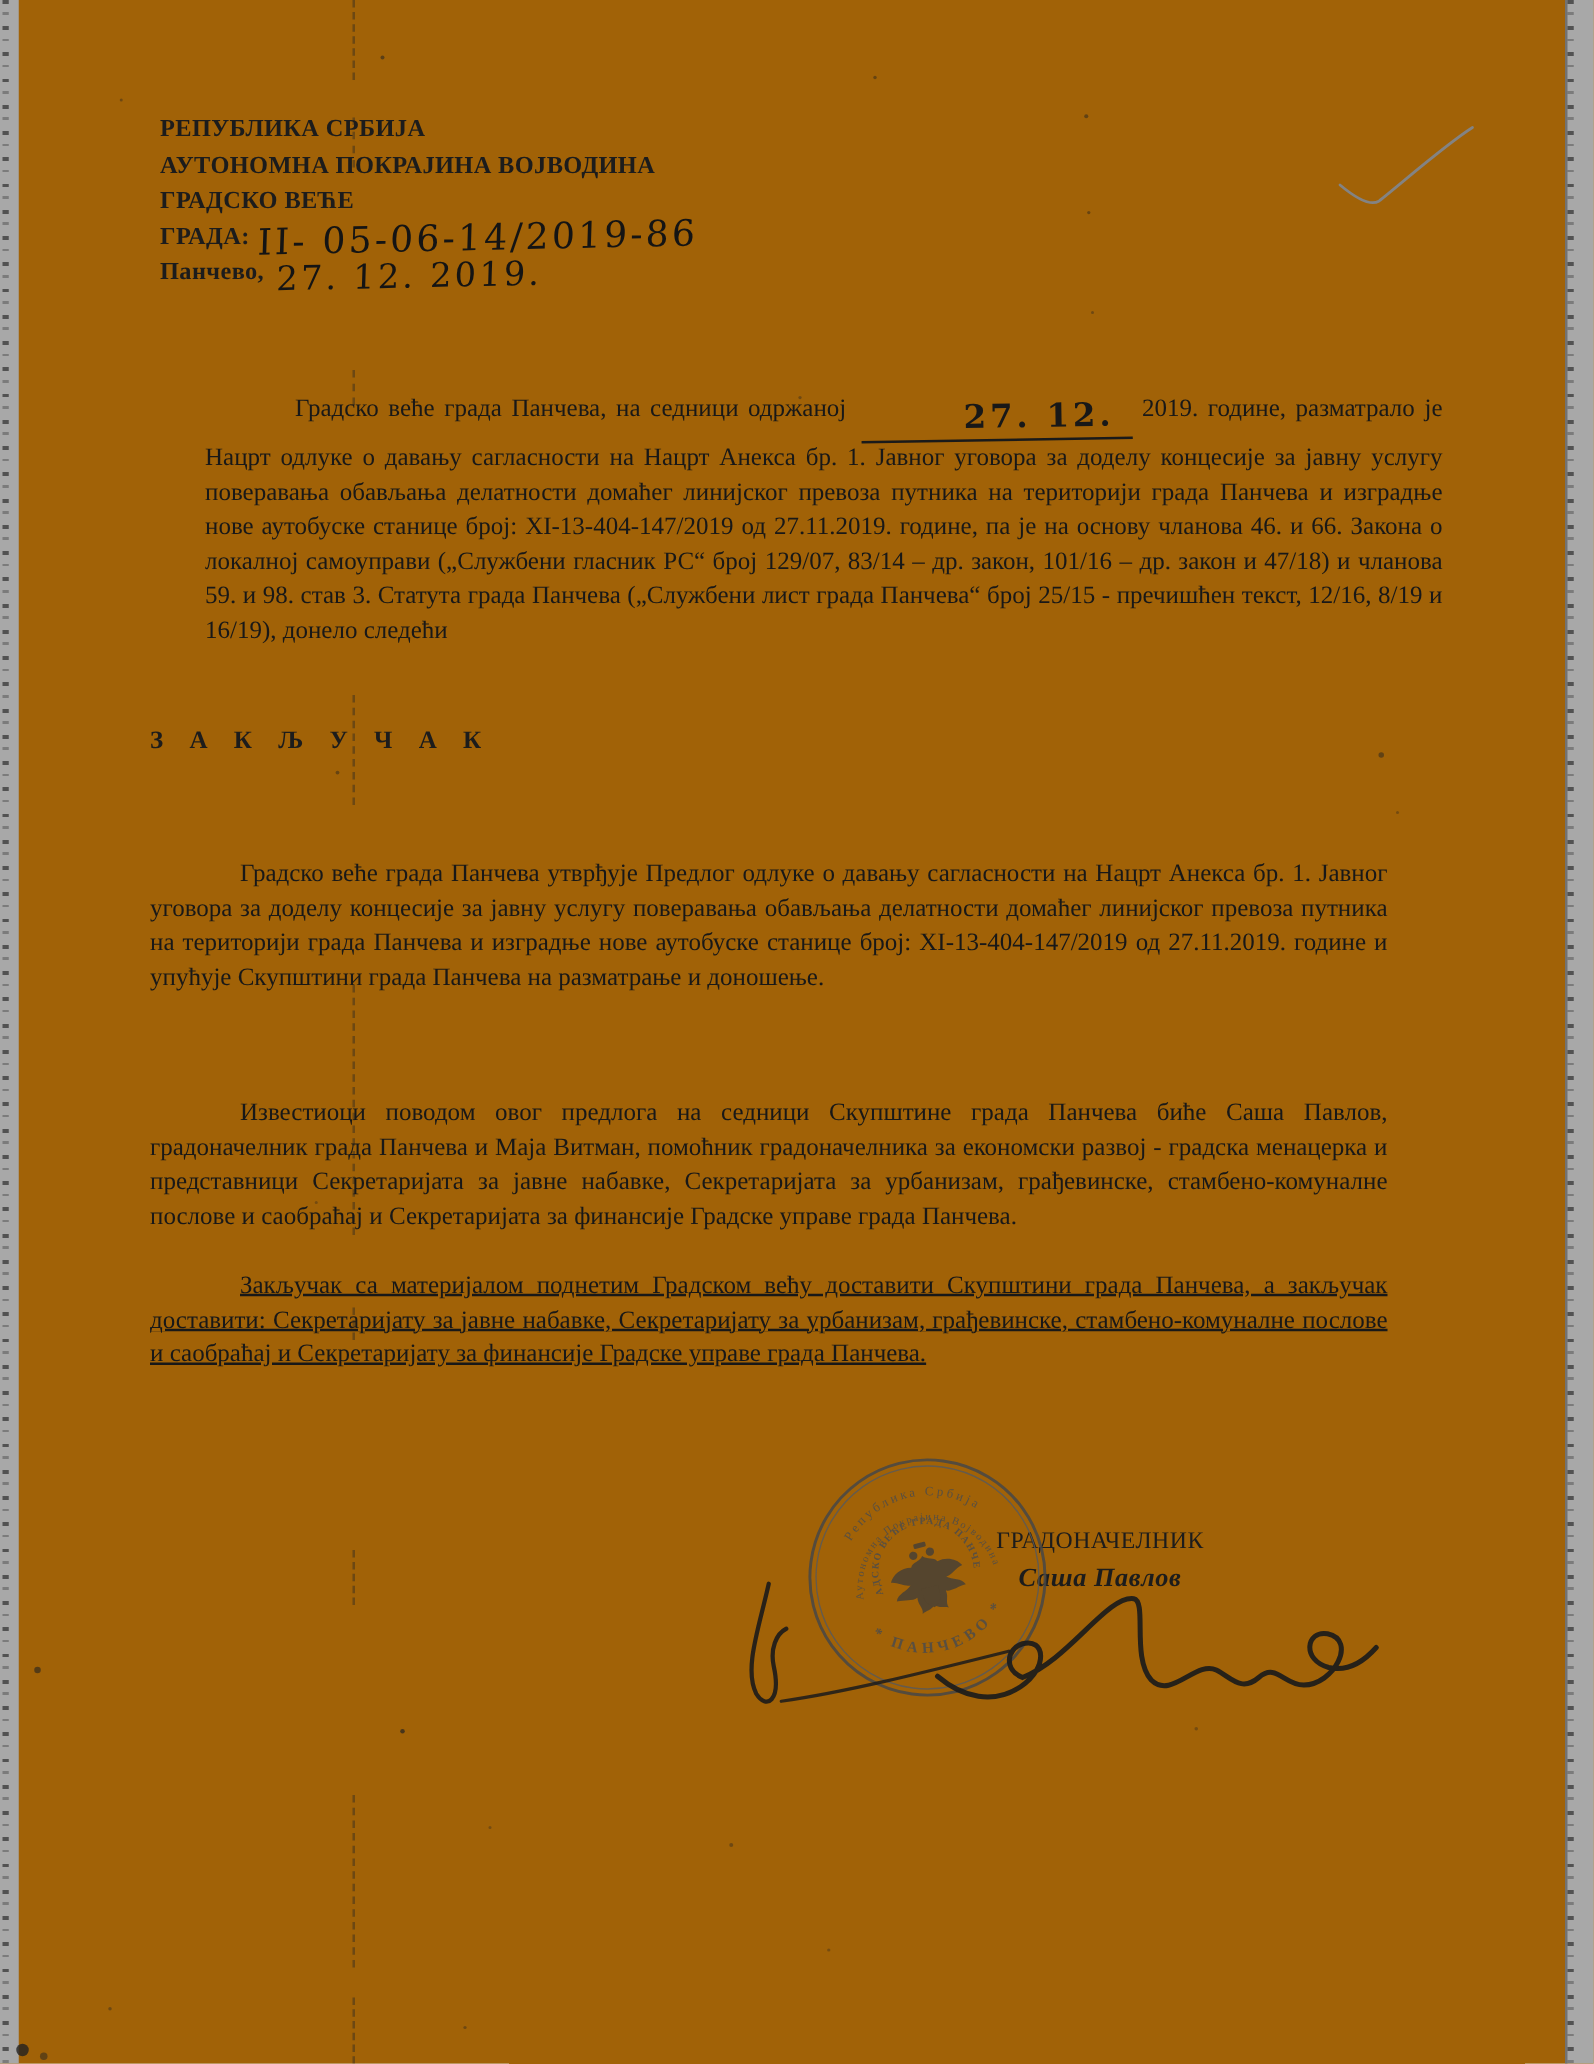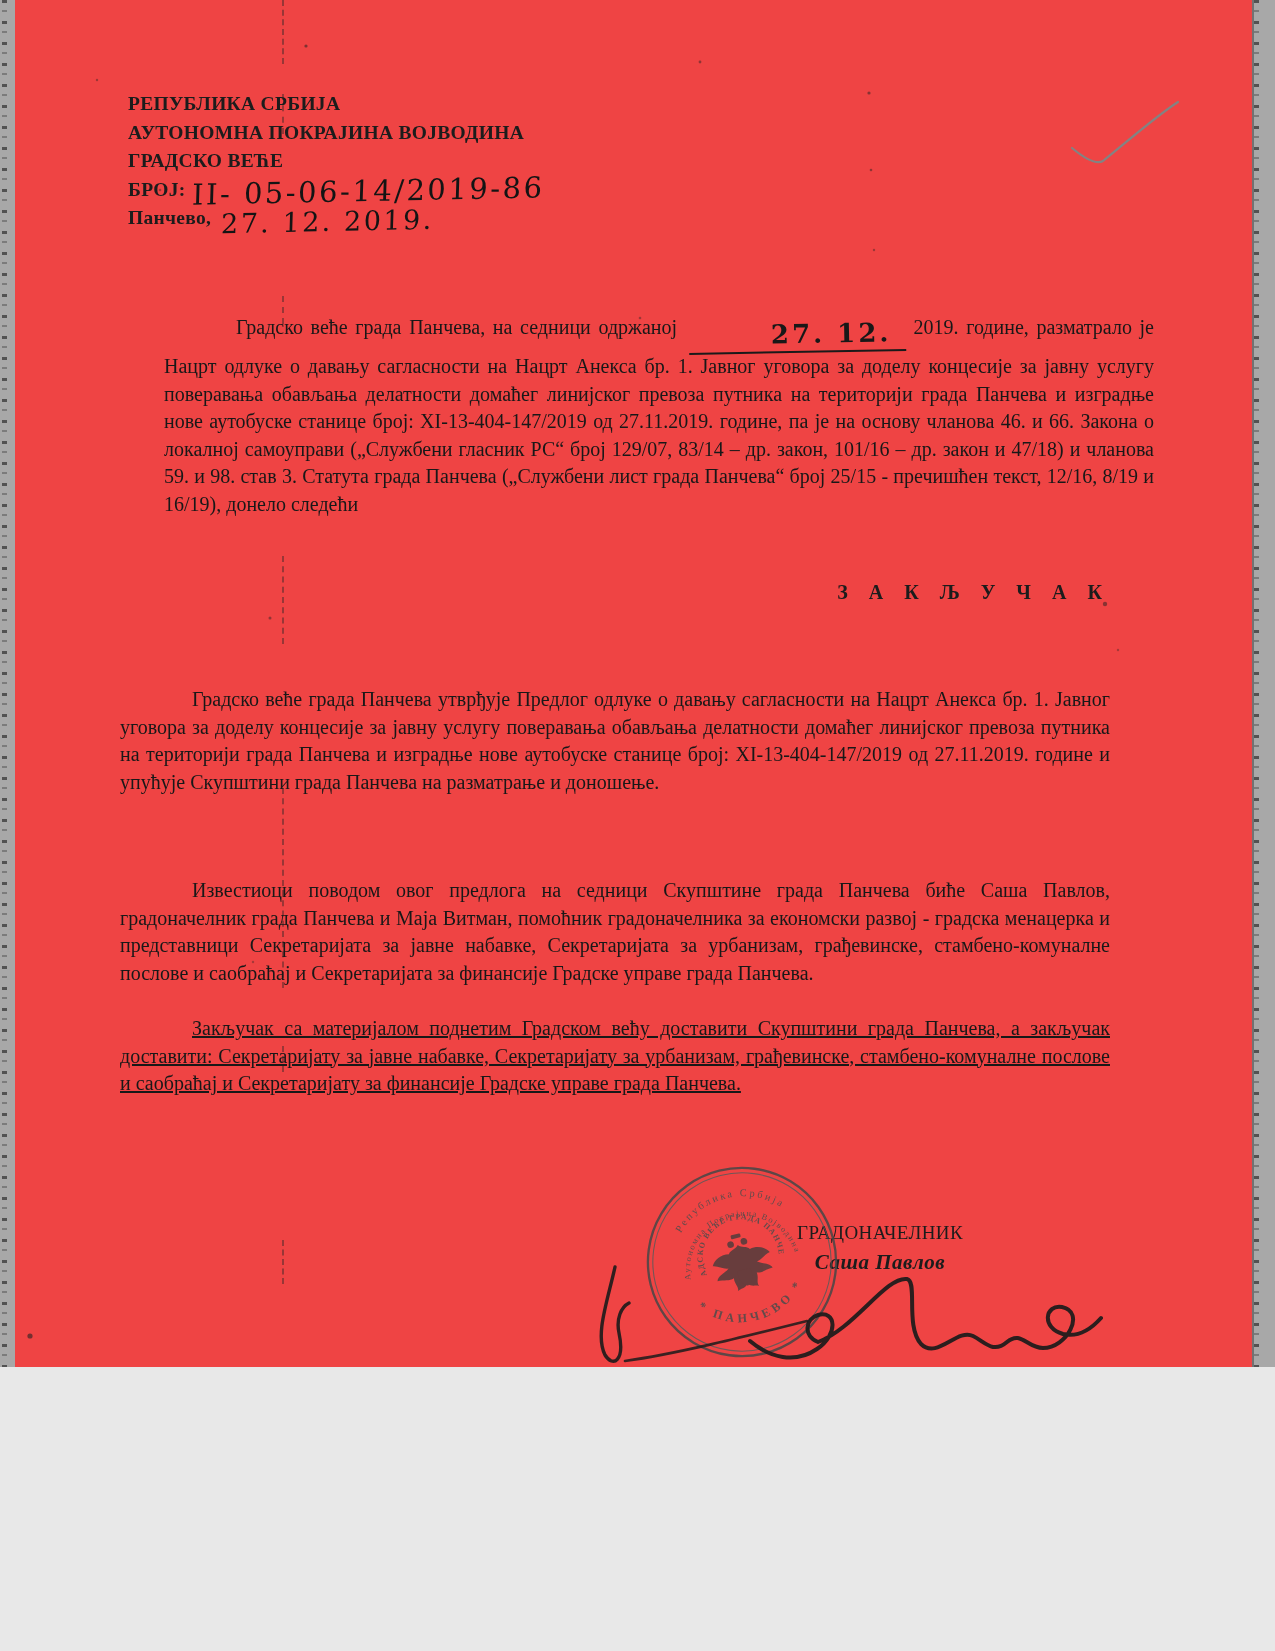--- a/index.html
+++ b/index.html
@@ -1,18 +1,18 @@
 <!DOCTYPE html>
 <html><head>
 <meta charset="utf-8">
 <style>
   html,body{margin:0;padding:0;background:#e8e8e8;}
   .page{
-    position:relative; width:1275px; height:1367px; margin:0 auto;
-    background:#ef4444; overflow:hidden;
+    position:relative; width:1275px; height:1651px; margin:0 auto;
+    background:#a16207; overflow:hidden;
     font-family:"Liberation Serif", serif; color:#1c1c1c;
   }
   
   .edge{position:absolute; top:0; bottom:0; background:#a8a8a8;}
   .edge-left{left:0; width:15px;}
   .edge-right{left:1252px; width:23px; border-left:2px solid rgba(70,70,70,.55);}
   .edge .noise{
     position:absolute; top:0; bottom:0; width:5px;
     background-image:repeating-linear-gradient(180deg, rgba(25,25,25,.6) 0 3px, rgba(0,0,0,0) 3px 10px, rgba(40,40,40,.35) 10px 12px, rgba(0,0,0,0) 12px 21px);
   }
@@ -34,21 +34,21 @@
     font-size:20px; line-height:27.6px; color:#181818;
   }
   .para.indent{text-indent:72px;}
   .hw-inline{
     display:inline-block; min-width:112px; height:26px; text-align:center;
     border-bottom:2.5px solid #1a1a1a; padding:0 14px 2px 10px; margin:0 8px 0 12px;
     font-family:"DejaVu Serif", serif; font-size:26px; line-height:22px;
     letter-spacing:3px; transform:rotate(-1deg); vertical-align:-9px; font-weight:700;
   }
   .heading{
-    position:absolute; left:120px; width:990px; top:581px; text-align:right;
+    position:absolute; left:120px; width:990px; top:581px; text-align:left;
     font-weight:700; font-size:20px; letter-spacing:8px;
   }
   
   .sigblock{position:absolute; left:695px; top:1220px; width:370px; text-align:center; z-index:2;}
   .sig-title{font-weight:400; font-size:19px; line-height:26.5px; letter-spacing:.4px; white-space:nowrap;}
   .sig-name{font-weight:700; font-style:italic; font-size:21px; margin-top:3px; letter-spacing:.5px;}
   
   .stamp{position:absolute; left:644px; top:1164px; width:196px; height:196px; transform:rotate(-14deg); opacity:.85; z-index:4;}
   .st-ring{fill:none; stroke:#474747; stroke-width:2.4;}
   .st-ring.thin{stroke-width:1.1; stroke:#5a5a5a;}
@@ -118,21 +118,21 @@
 
   <svg class="checkmark" width="220" height="110">
     <path d="M 62 60 C 74 70 86 77 93 73 C 112 58 146 28 168 14" fill="none" stroke="#838383" stroke-width="2.2" stroke-linecap="round"></path>
   </svg>
 
   <div class="header">
     <div>РЕПУБЛИКА СРБИЈА</div>
     <div>АУТОНОМНА ПОКРАЈИНА ВОЈВОДИНА</div>
     <div>ГРАДСКО ВЕЋЕ</div>
     <div>
-      <span>БРОЈ:</span><span class="hw hw-number">II- 05-06-14/2019-86</span>
+      <span>ГРАДА:</span><span class="hw hw-number">II- 05-06-14/2019-86</span>
     </div>
     <div>
       <span>Панчево,</span><span class="hw hw-date">27. 12. 2019.</span>
     </div>
   </div>
 
   <div class="para indent" style="top:314px;margin-left:44px;">
     <span>Градско веће града Панчева, на седници одржаној</span><span class="hw-inline">27. 12.</span><span>2019. године, разматрало је Нацрт одлуке о давању сагласности на Нацрт Анекса бр. 1. Јавног уговора за доделу концесије за јавну услугу поверавања обављања делатности домаћег линијског превоза путника на територији града Панчева и изградње нове аутобуске станице број: XI-13-404-147/2019 од 27.11.2019. године, па је на основу чланова 46. и 66. Закона о локалној самоуправи („Службени гласник РС“ број 129/07, 83/14 – др. закон, 101/16 – др. закон и 47/18) и чланова 59. и 98. став 3. Статута града Панчева („Службени лист града Панчева“ број 25/15 - пречишћен текст, 12/16, 8/19 и 16/19), донело следећи</span>
   </div>
 

